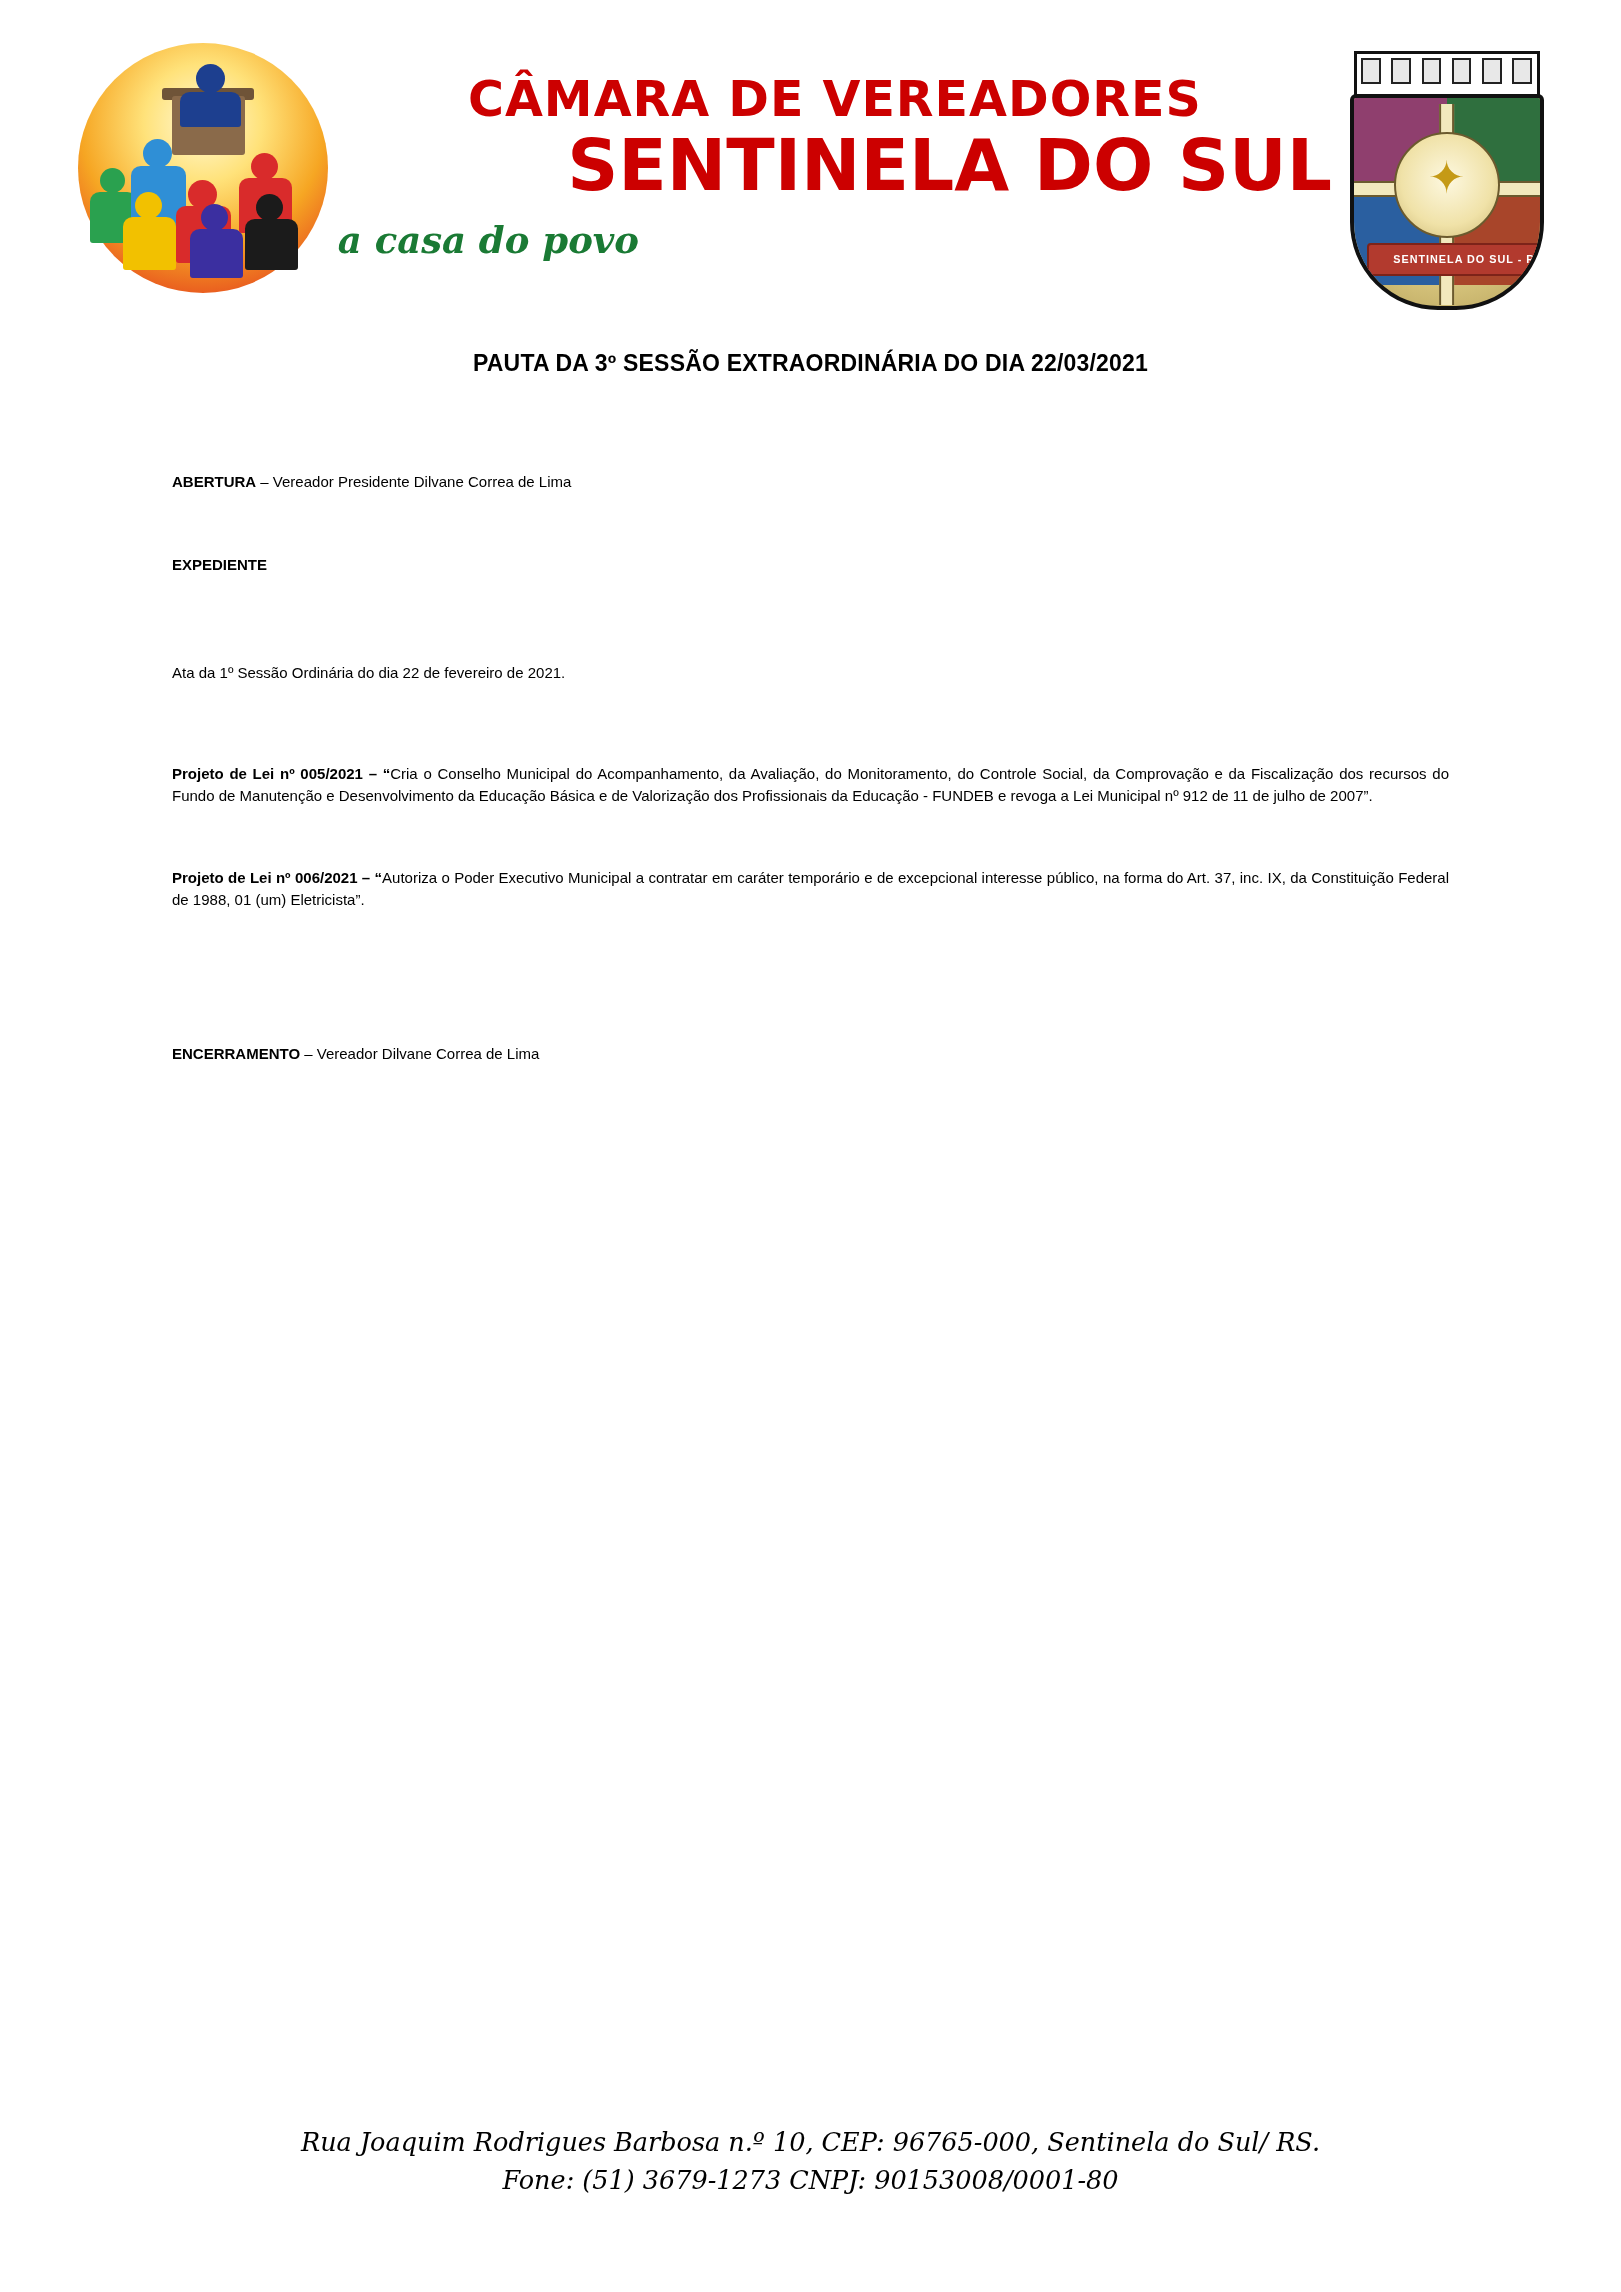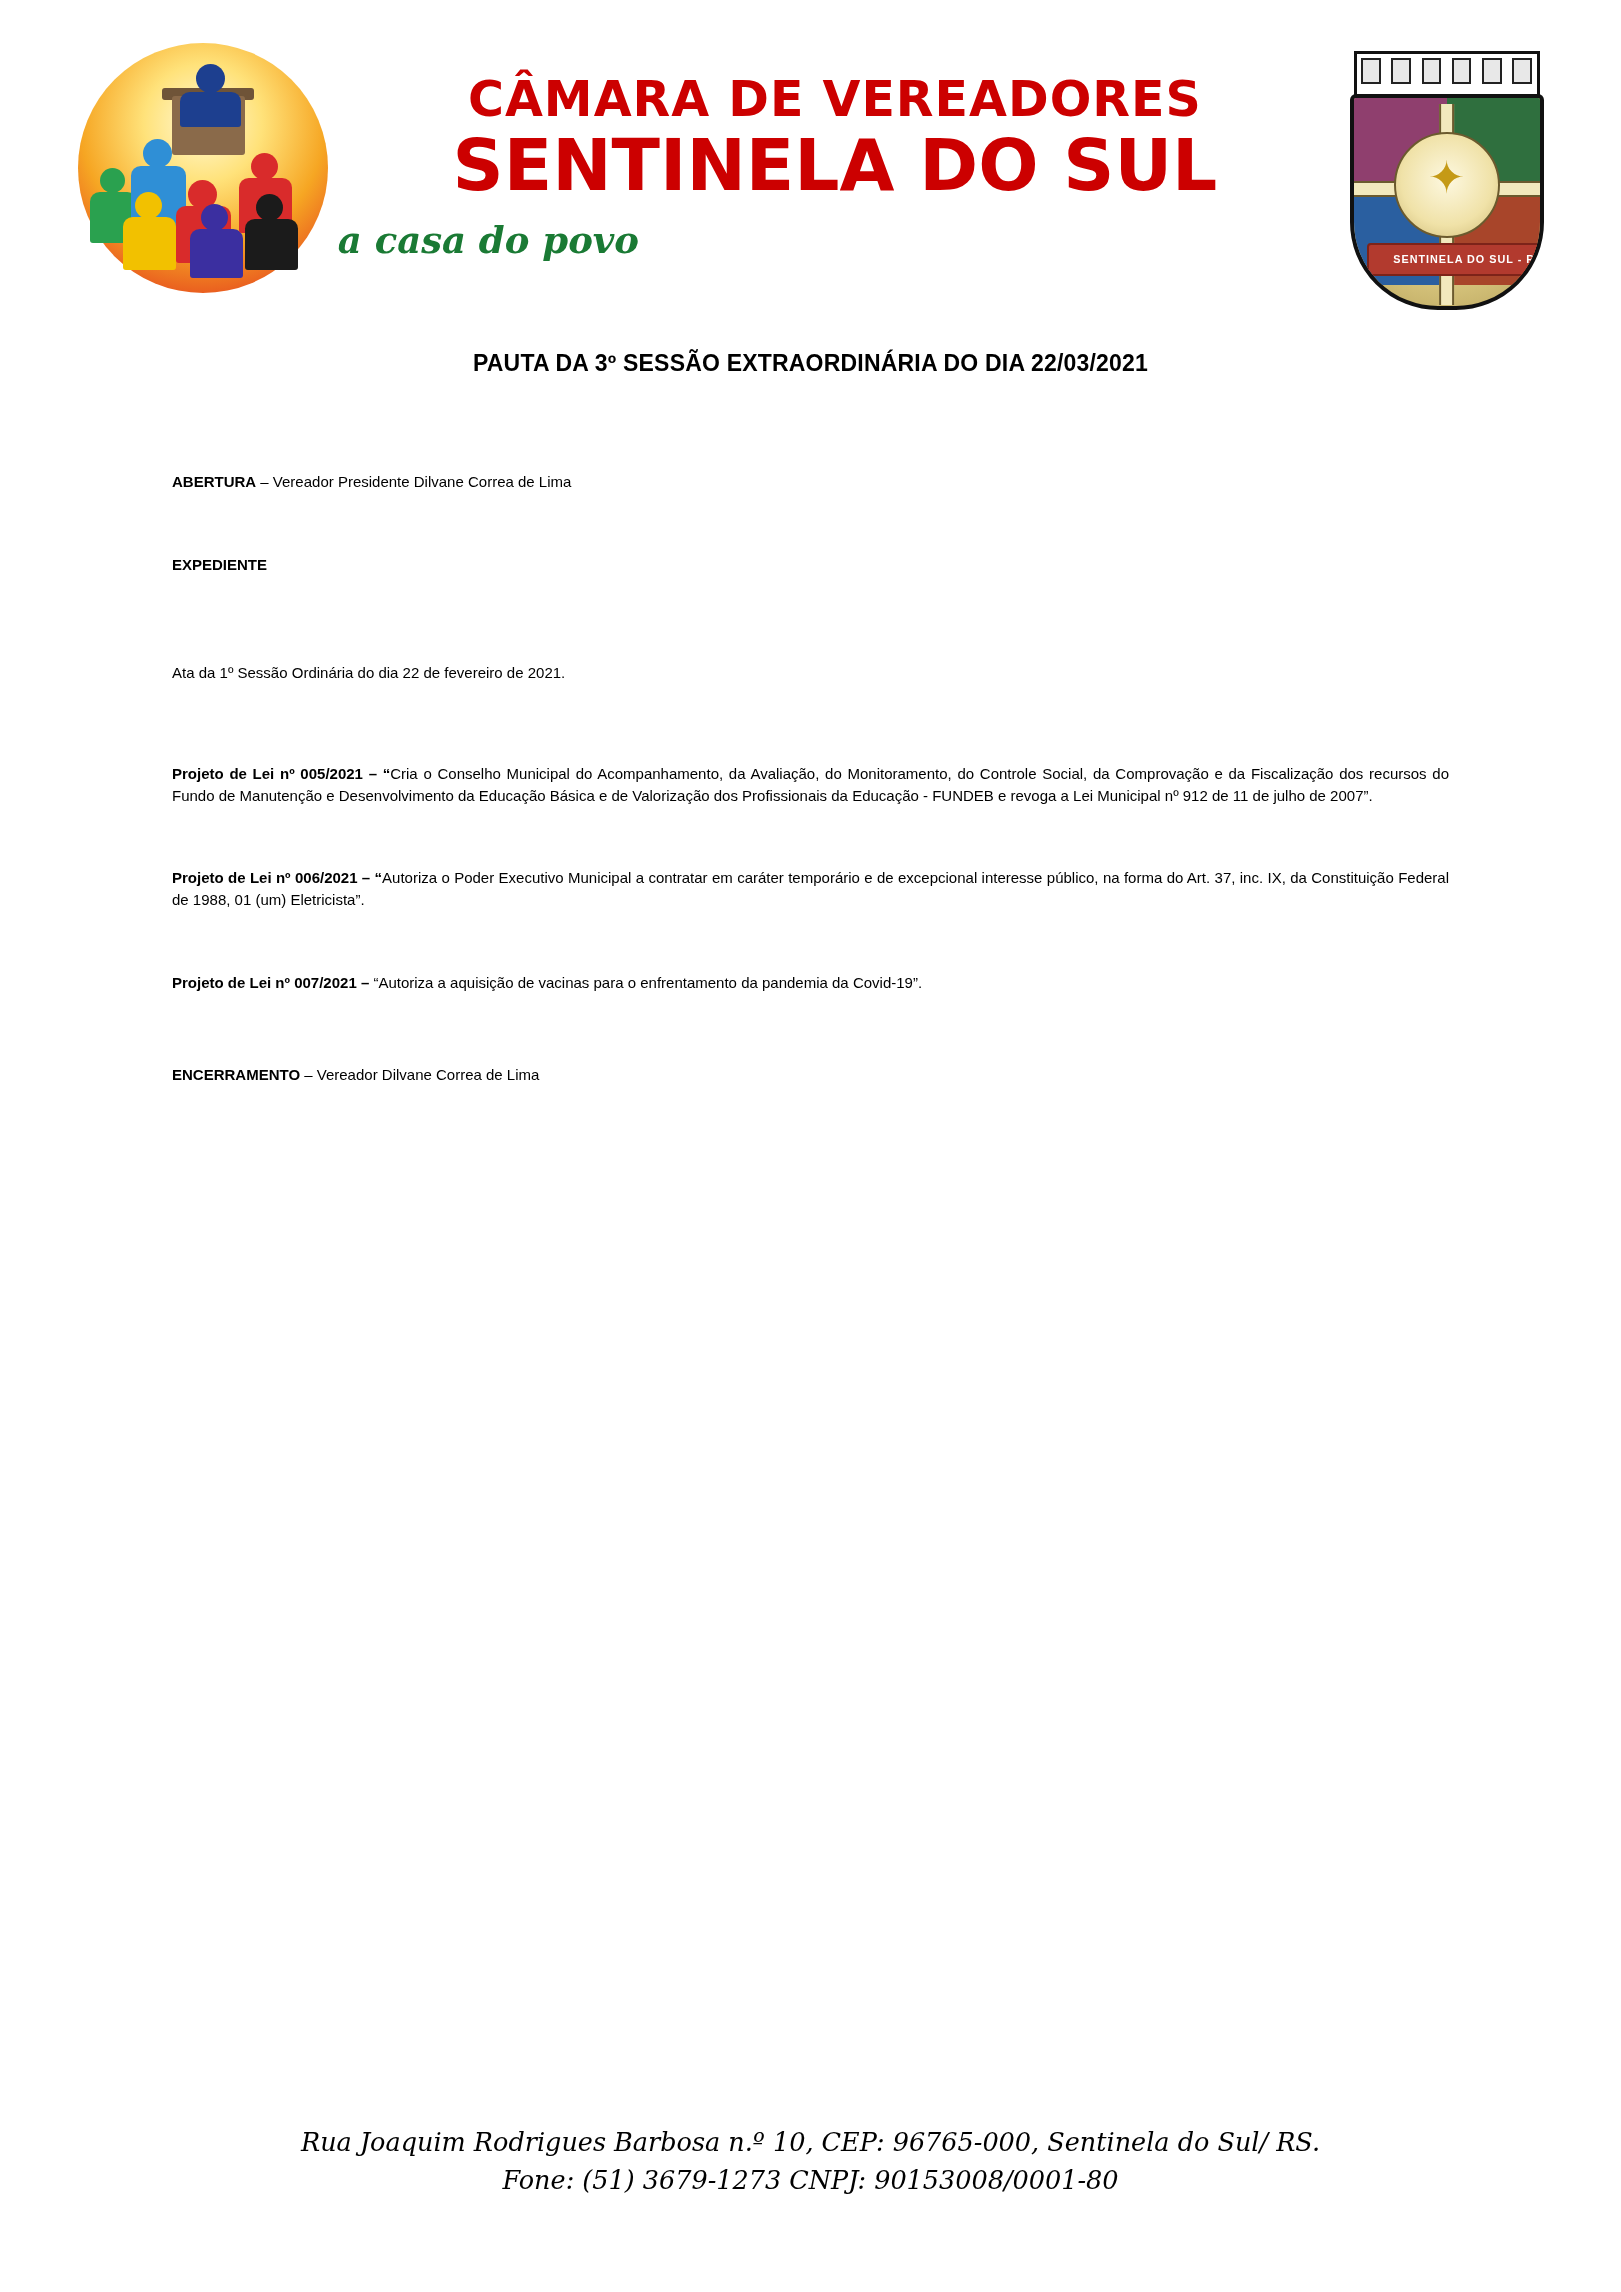--- a/index.html
+++ b/index.html
@@ -92,20 +92,21 @@
   }
   .wordmark .line2 {
     font-family: "DejaVu Sans", sans-serif;
     font-weight: bold;
     font-size: 71px;
     letter-spacing: 0px;
     color: #cc0000;
     line-height: 1.05;
     white-space: nowrap;
     margin-top: 3.9px;
+    text-align: right;
   }
   .wordmark .line3 {
     font-family: "DejaVu Serif", serif;
     font-style: italic;
     font-weight: bold;
     font-size: 37px;
     color: #1a7a34;
     margin-top: 13.7px;
     text-align: left;
     padding-right: 7.8px;
@@ -351,23 +352,20 @@
     </p>
 
     <div class="gap-5"></div>
 
     <p class="para">
       <span class="b">Projeto de Lei nº 006/2021 – “</span><span>Autoriza o Poder Executivo Municipal a contratar em caráter temporário e de excepcional interesse público, na forma do Art. 37, inc. IX, da Constituição Federal de 1988, 01 (um) Eletricista”.</span>
     </p>
 
     <div class="gap-6"></div>
 
-    <p class="para">
-      <span class="b">Projeto de Lei nº 007/2021 – </span><span>“Autoriza a aquisição de vacinas para o enfrentamento da pandemia da Covid-19”.</span>
-    </p>
 
     <div class="gap-7"></div>
 
     <p class="para">
       <span class="b">ENCERRAMENTO</span><span> – Vereador Dilvane Correa de Lima</span>
     </p>
   </div>
 
   <div class="footer">
     <div>Rua Joaquim Rodrigues Barbosa n.º 10, CEP: 96765-000,  Sentinela do Sul/ RS.</div>

